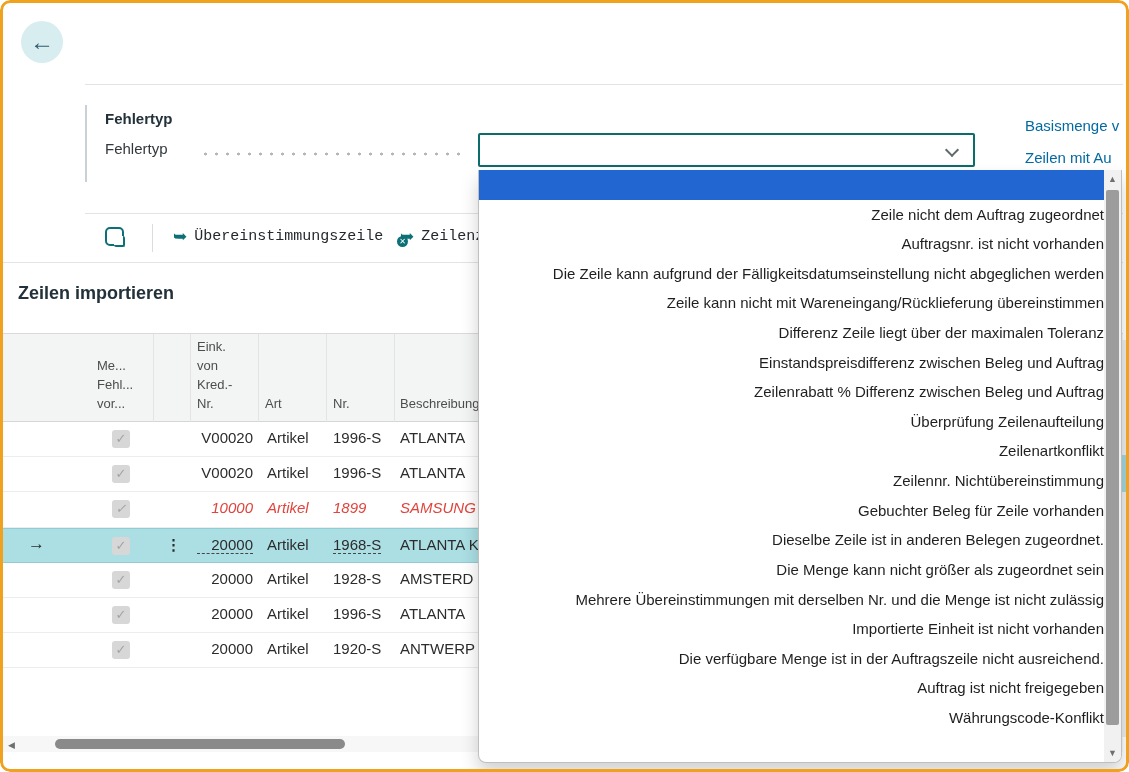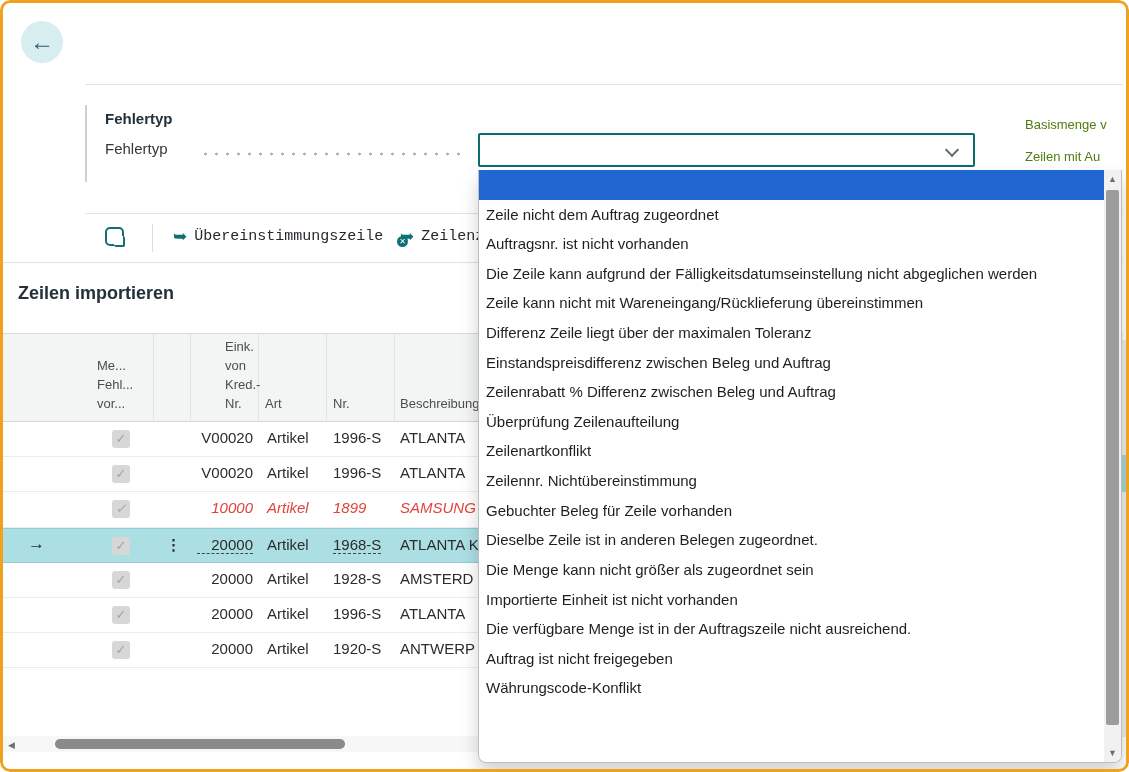--- a/index.html
+++ b/index.html
@@ -38,21 +38,21 @@
   }
   .combobox {
     position:absolute; left:478px; top:133px; width:497px; height:34px;
     background:#fff; border:2px solid #0c6b6b; border-radius:2px; cursor:pointer;
   }
   .combo-chevron {
     position:absolute; right:16px; top:10px; width:10px; height:10px;
     border-right:2px solid #5f6a6e; border-bottom:2px solid #5f6a6e;
     transform:rotate(45deg);
   }
-  .right-label { position:absolute; left:1025px; font-size:13px; color:#4d7c0f; white-space:nowrap; }
+  .right-label { position:absolute; left:1025px; font-size:15px; color:#0369a1; white-space:nowrap; }
 
   
   .toolbar-item { position:absolute; top:228px; display:flex; align-items:center; gap:7px; cursor:pointer; }
   .toolbar-label { font-size:15px; color:#24292e; white-space:nowrap;font-family:Liberation Mono, monospace; }
   .grid-icon {
     position:absolute; left:105px; top:227px; width:19px; height:19px;
     border:2px solid #0e7077; border-radius:5px; cursor:pointer;
   }
   .grid-icon:after {
     content:""; position:absolute; right:-3px; bottom:-3px; width:9px; height:9px;
@@ -68,21 +68,21 @@
   .toolbar-divider { position:absolute; left:152px; top:224px; width:1px; height:28px; background:#dcdcdc; }
 
   .section-title { position:absolute; left:18px; top:283px; font-size:18px; font-weight:700; color:#22313a; }
 
   
   .thead {
     position:absolute; left:0; top:333px; width:1123px; height:89px;
     background:#f3f4f4; border-top:1px solid #dadada; border-bottom:1px solid #d5d5d5;
   }
   .hcell { position:absolute; bottom:8px; font-size:13px; color:#4d4d4d; line-height:19px; }
-  .hc0{ left:97px; } .hc1{ left:197px;margin-left:28px; } .hc2{ left:265px;text-align:center; } .hc3{ left:333px; } .hc4{ left:400px; }
+  .hc0{ left:97px; } .hc1{ left:197px; } .hc2{ left:265px;text-align:center; } .hc3{ left:333px; } .hc4{ left:400px; }
   .hsep { position:absolute; top:0; width:1px; height:89px; background:#e3e3e3; }
 
   .trow {
     position:absolute; left:0; width:1123px; height:35.2px;
     border-bottom:1px solid #ececec; font-size:15px; color:#2c2c2c; background:#fff;
   }
   .trow.selected { background:#abdfe4; border-top:1px solid #8fccd3; border-bottom:1px solid #8fccd3; }
   .trow.error   { color:#e0443c; font-style:italic; }
   .trow span { position:absolute; top:7px; white-space:nowrap; }
   .c-arrow  { left:28px; color:#2c2c2c; font-size:17px; top:5px !important; }
@@ -107,21 +107,21 @@
   .hscroll-left  { position:absolute; left:8px; top:740px; font-size:9px; color:#6f6f6f; }
   .hscroll-thumb { position:absolute; left:55px; top:739px; width:290px; height:10px; background:#8a8a8a; border-radius:5px; cursor:grab; }
 
   
   .dropdown {
     position:absolute; left:478px; top:170px; width:644px; height:593px;
     background:#fff; border:1px solid #bfbfbf; border-top:none;
     border-radius:0 0 8px 8px; box-shadow:0 10px 18px rgba(0,0,0,.18);
     overflow:hidden; z-index:50;
   }
-  .dd-list { position:absolute; left:0; top:0; right:17px; bottom:0; }
+  .dd-list { position:absolute; left:0; top:0; right:17px; bottom:0;text-align:right; }
   .dd-item {
     height:29.62px; line-height:29.62px; padding-left:7px;
     font-size:15px; color:#1f1f1f; white-space:nowrap; overflow:hidden; cursor:pointer;
   }
   .dd-item.sel { background:#2166d1; }
   .dd-scroll { position:absolute; right:0; top:0; width:17px; bottom:0; background:#f1f1f1; }
   .dd-up, .dd-down { position:absolute; left:0; width:17px; height:16px; text-align:center; font-size:9px; color:#6f6f6f; line-height:16px; cursor:pointer; }
   .dd-up{ top:1px; } .dd-down{ bottom:1px; }
   .dd-thumb { position:absolute; left:2px; top:20px; width:13px; height:535px; background:#9c9c9c; border-radius:2px; cursor:grab; }
 </style>
@@ -261,20 +261,21 @@
         <div class="dd-item">Zeile kann nicht mit Wareneingang/Rücklieferung übereinstimmen</div>
         <div class="dd-item">Differenz Zeile liegt über der maximalen Toleranz</div>
         <div class="dd-item">Einstandspreisdifferenz zwischen Beleg und Auftrag</div>
         <div class="dd-item">Zeilenrabatt % Differenz zwischen Beleg und Auftrag</div>
         <div class="dd-item">Überprüfung Zeilenaufteilung</div>
         <div class="dd-item">Zeilenartkonflikt</div>
         <div class="dd-item">Zeilennr. Nichtübereinstimmung</div>
         <div class="dd-item">Gebuchter Beleg für Zeile vorhanden</div>
         <div class="dd-item">Dieselbe Zeile ist in anderen Belegen zugeordnet.</div>
         <div class="dd-item">Die Menge kann nicht größer als zugeordnet sein</div>
+        <div class="dd-item">Mehrere Übereinstimmungen mit derselben Nr. und die Menge ist nicht zulässig</div>
         <div class="dd-item">Importierte Einheit ist nicht vorhanden</div>
         <div class="dd-item">Die verfügbare Menge ist in der Auftragszeile nicht ausreichend.</div>
         <div class="dd-item">Auftrag ist nicht freigegeben</div>
         <div class="dd-item">Währungscode-Konflikt</div>
       </div>
     <div class="dd-scroll">
       <div class="dd-up">▲</div>
       <div class="dd-thumb"></div>
       <div class="dd-down">▼</div>
     </div>

